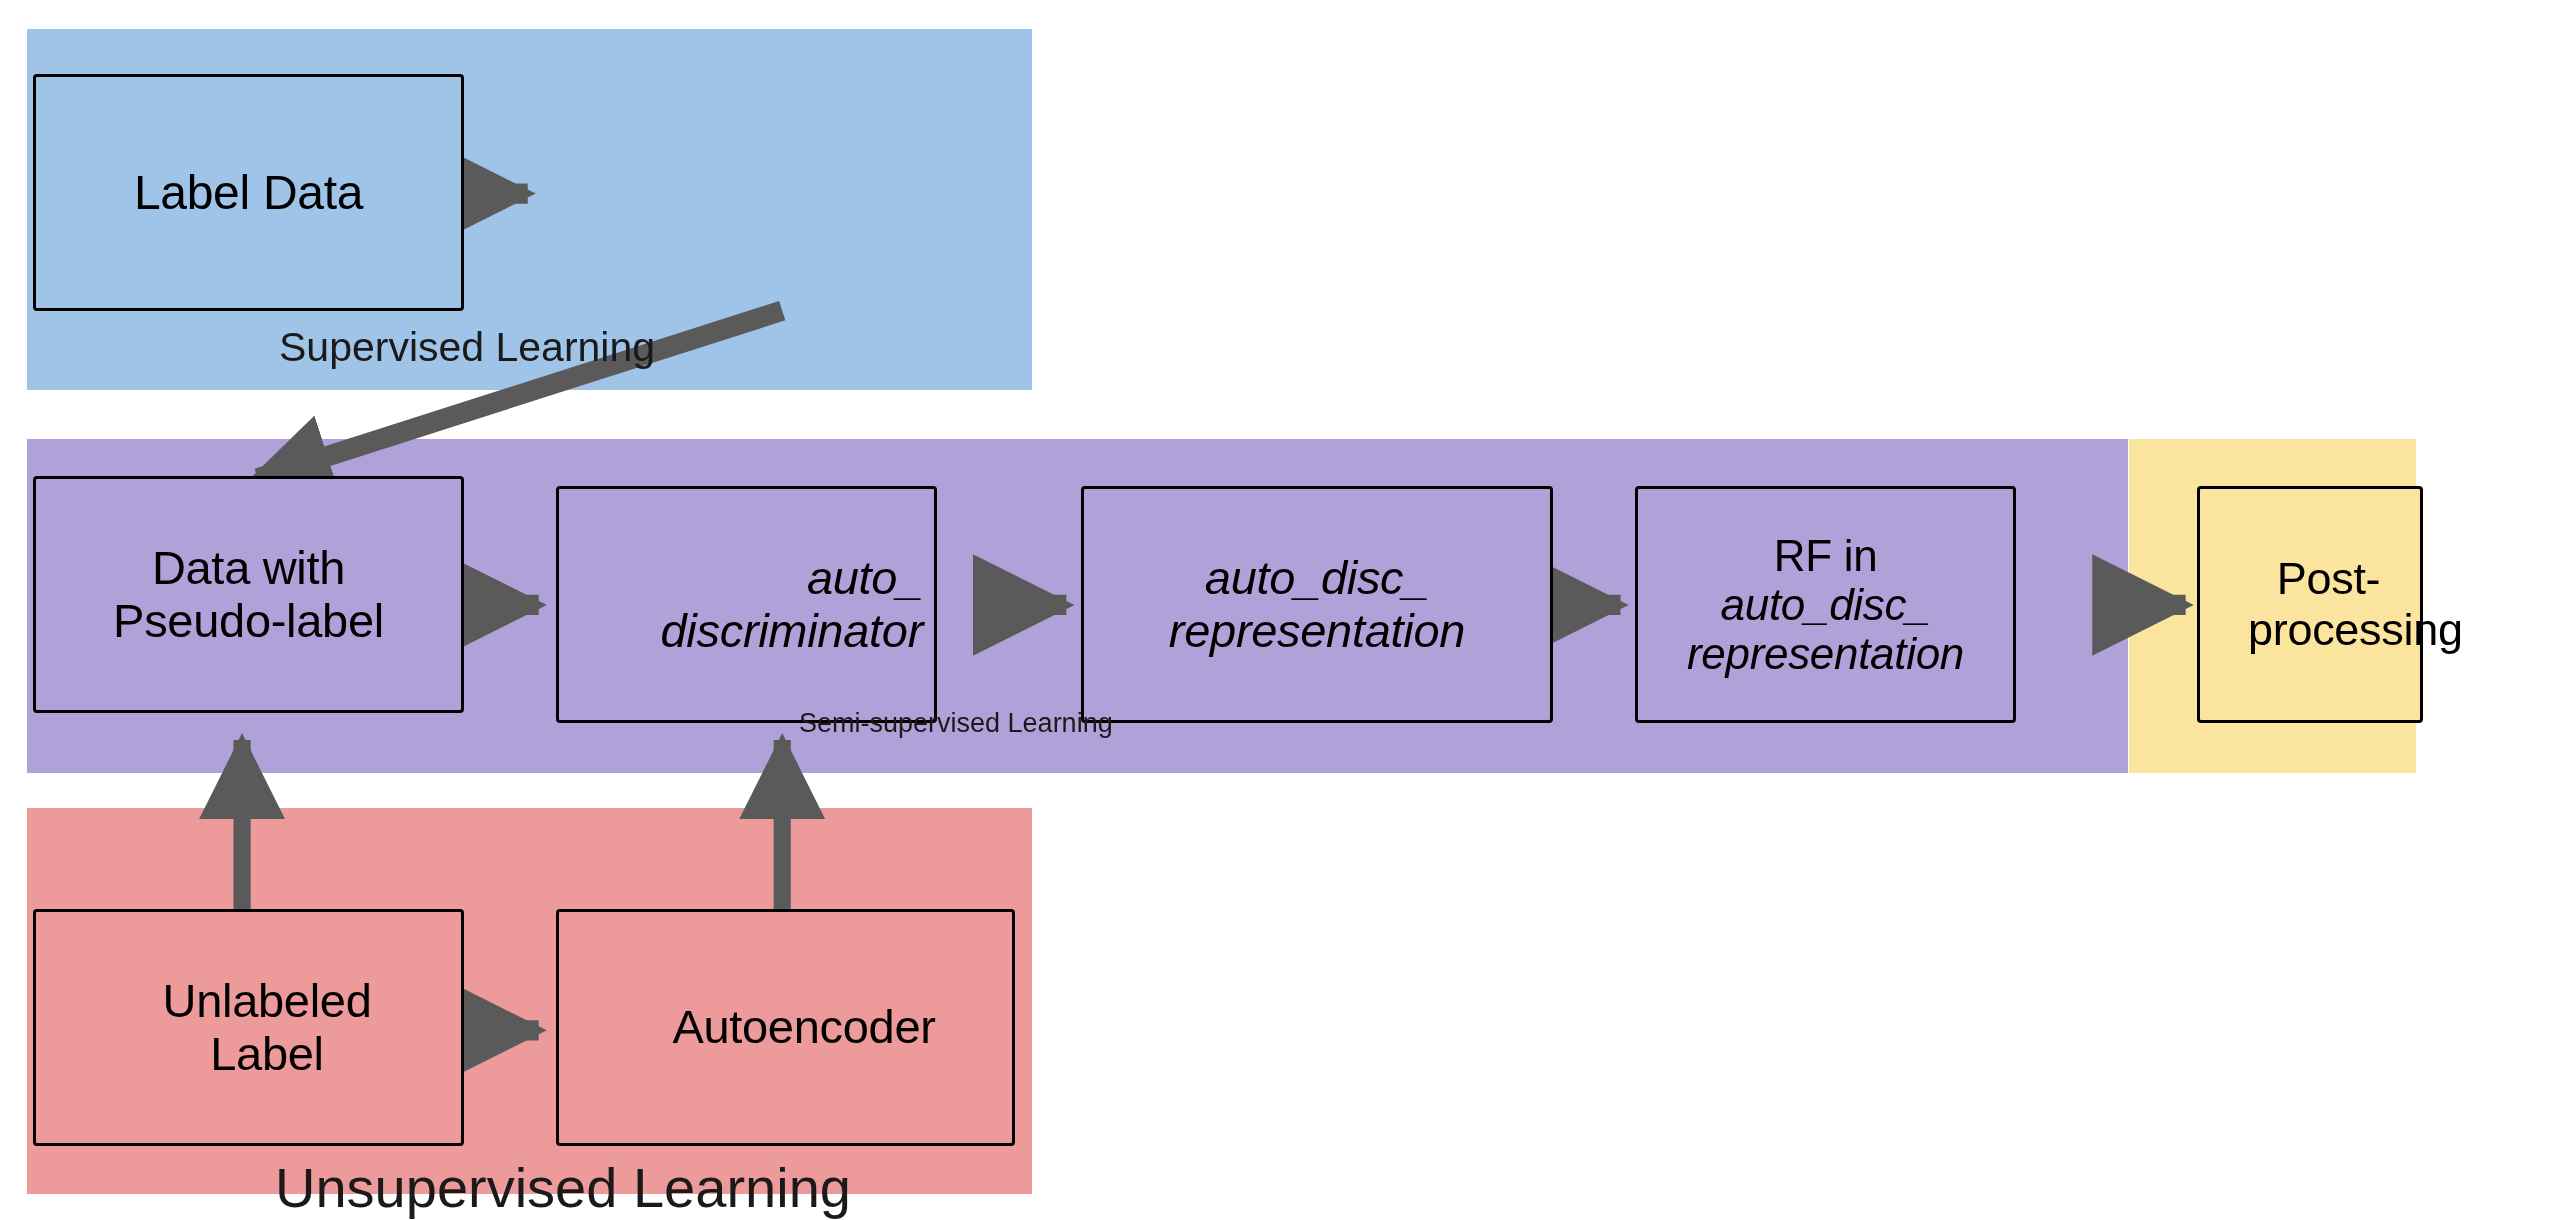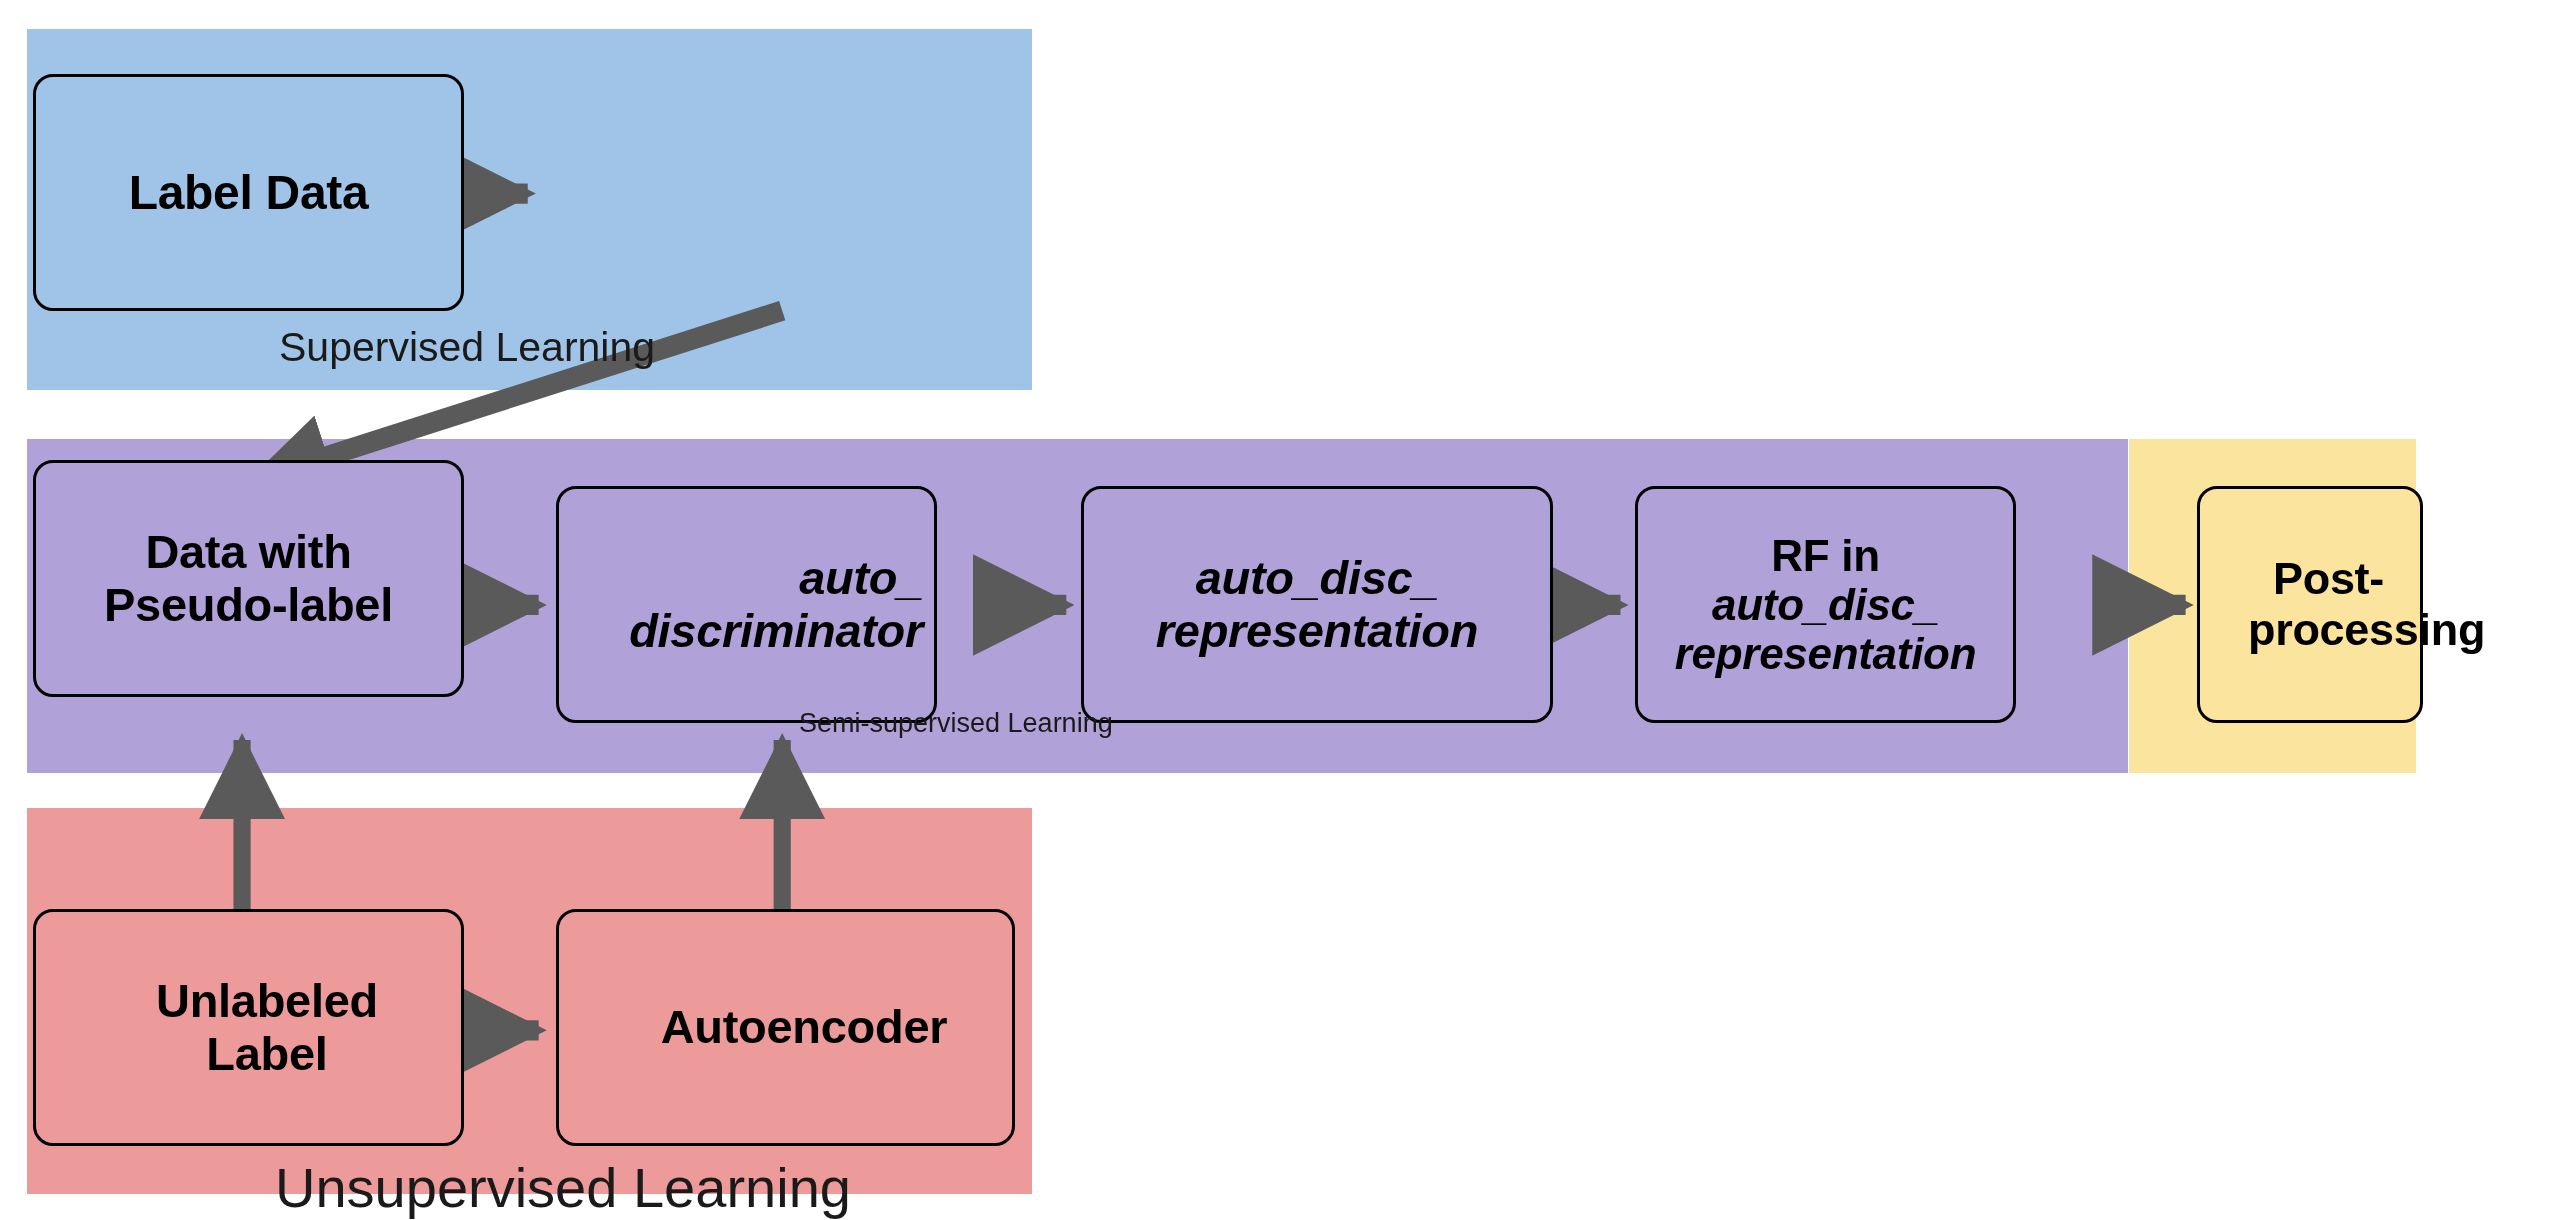--- a/index.html
+++ b/index.html
@@ -26,27 +26,27 @@
   .band-supervised   { background: #a0c4e8; }
   .band-semi         { background: #b0a2d8; }
   .band-post         { background: #fbe49e; }
   .band-unsupervised { background: #ec9a9a; }
 
   
   .node {
     position: absolute;
     box-sizing: border-box;
     border: 3.9px solid #000000;
-    border-radius: 20px;
+    border-radius: 4px;
     display: flex;
     align-items: center;
     justify-content: center;
     text-align: center;
     color: #000000;
-    font-weight: bold;
+    font-weight: normal;
     line-height: 1.12;
     letter-spacing: -0.3px;
     padding: 3.1px 11px;
   }
   .node .label {
     display: block;
     width: 100%;
   }
   .node-blue   { background: #a0c4e8; }
   .node-purple { background: #b0a2d8; }
@@ -136,21 +136,21 @@
 
   <div class="node node-blue" style="left:33px; top:74px; width:431px; height:237px; font-size:48px;">
     <span class="label">
       <span>Label Data</span>
     </span>
   </div>
 
 
   <div class="band-caption" style="left:279px; top:324px; font-size:41px;">Supervised Learning</div>
 
-  <div class="node node-purple" style="left:33px; top:460px; width:431px; height:237px; font-size:47px;align-items:center;">
+  <div class="node node-purple" style="left:33px; top:476px; width:431px; height:237px; font-size:47px;align-items:center;">
     <span class="label">
       <span>Data with</span><br>
       <span>Pseudo-label</span>
     </span>
   </div>
 
   <div class="node node-purple italic" style="left:556px; top:486px; width:381px; height:237px; font-size:47px;text-align:right;">
     <span class="label">
       <span>auto_</span><br>
       <span>discriminator</span>

